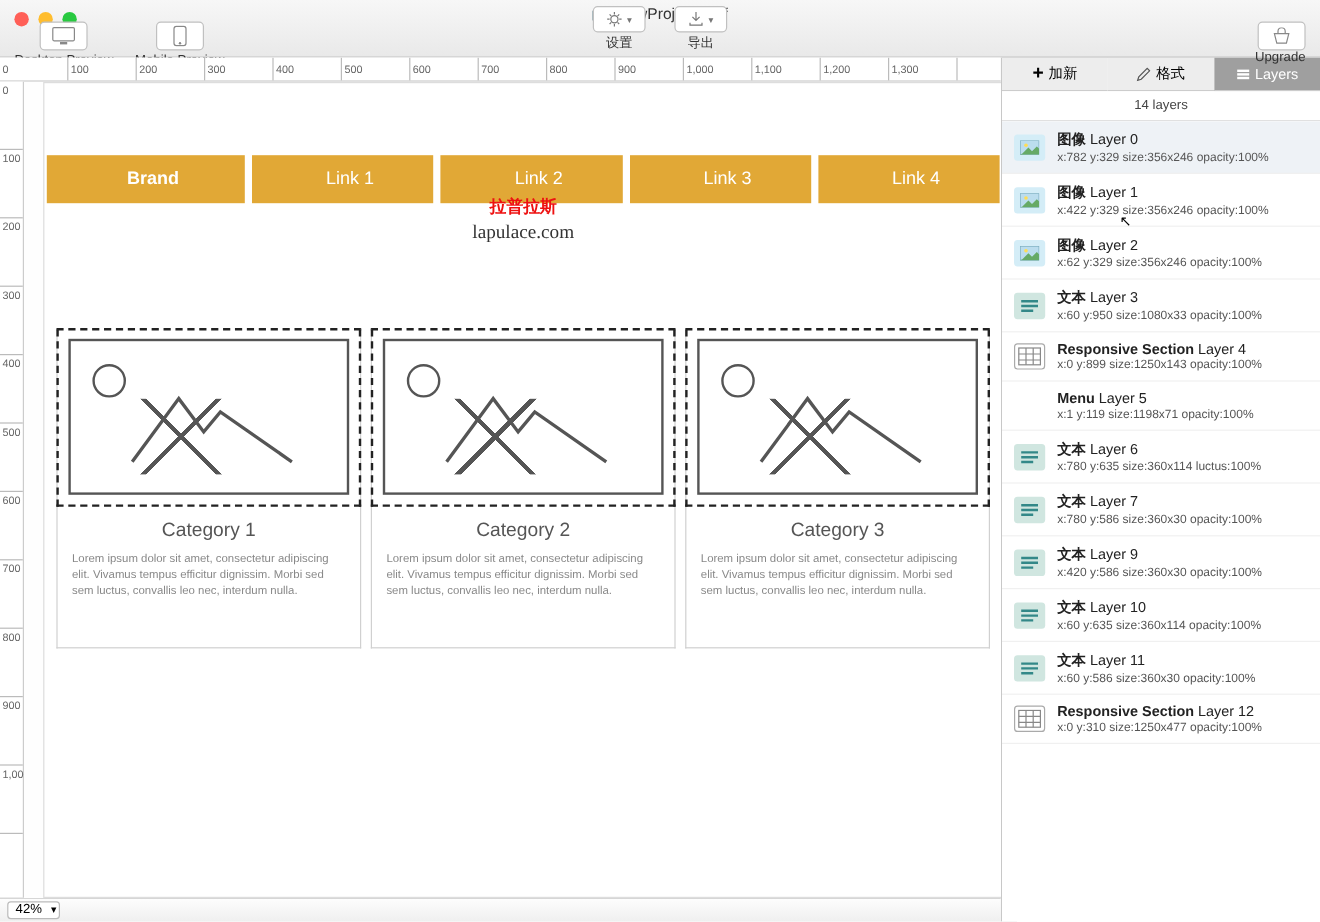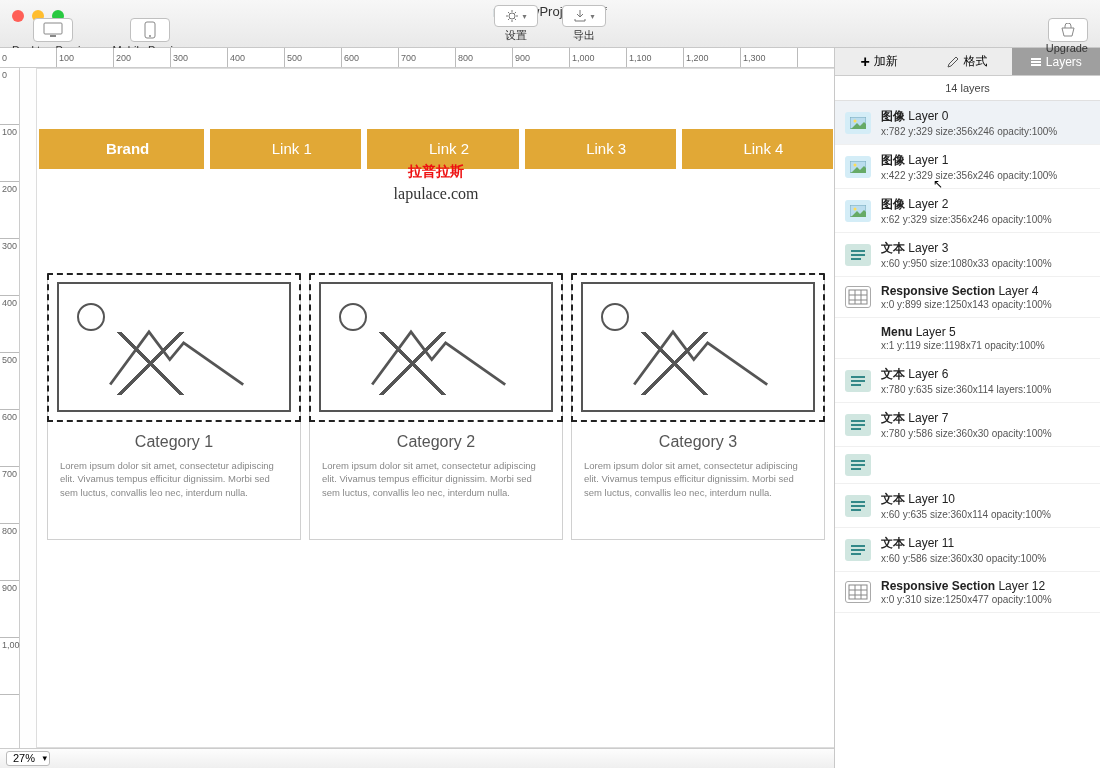--- a/index.html
+++ b/index.html
@@ -202,21 +202,21 @@
                     </svg></div>
                 </div>
               </div>
               <h3>Category 3</h3>
               <p>Lorem ipsum dolor sit amet, consectetur adipiscing elit. Vivamus tempus efficitur dignissim. Morbi sed sem luctus, convallis leo nec, interdum nulla.</p>
             </div>
           </div>
       </div>
     </div>
     <div class="zoom-bar">
-      <div class="zoom-select">27%</div>
+      <div class="zoom-select">42%</div>
     </div>
   </div>
 
   <div class="sidepanel">
     <div class="sp-tabs">
       <div class="sp-tab">
           <span style="font-size:16px;font-weight:bold">+</span>
           <span>加新</span>
         </div>
       <div class="sp-tab">
@@ -314,21 +314,21 @@
         <div class="layer">
           <div class="layer-icon li-txt">
             <svg width="18" height="12">
               <line x1="2" y1="2" x2="16" y2="2" stroke="#388" stroke-width="2"></line>
               <line x1="2" y1="6" x2="16" y2="6" stroke="#388" stroke-width="2"></line>
               <line x1="2" y1="10" x2="12" y2="10" stroke="#388" stroke-width="2"></line>
             </svg>
           </div>
           <div class="layer-info" style="position:relative">
             <div class="layer-title"><b>文本</b> Layer 6</div>
-            <div class="layer-sub">x:780 y:635 size:360x114 layers:100%</div>
+            <div class="layer-sub">x:780 y:635 size:360x114 luctus:100%</div>
           </div>
         </div>
         <div class="layer">
           <div class="layer-icon li-txt">
             <svg width="18" height="12">
               <line x1="2" y1="2" x2="16" y2="2" stroke="#388" stroke-width="2"></line>
               <line x1="2" y1="6" x2="16" y2="6" stroke="#388" stroke-width="2"></line>
               <line x1="2" y1="10" x2="12" y2="10" stroke="#388" stroke-width="2"></line>
             </svg>
           </div>
@@ -337,20 +337,24 @@
             <div class="layer-sub">x:780 y:586 size:360x30 opacity:100%</div>
           </div>
         </div>
         <div class="layer">
           <div class="layer-icon li-txt">
             <svg width="18" height="12">
               <line x1="2" y1="2" x2="16" y2="2" stroke="#388" stroke-width="2"></line>
               <line x1="2" y1="6" x2="16" y2="6" stroke="#388" stroke-width="2"></line>
               <line x1="2" y1="10" x2="12" y2="10" stroke="#388" stroke-width="2"></line>
             </svg>
+          </div>
+          <div class="layer-info" style="position:relative">
+            <div class="layer-title"><b>文本</b> Layer 9</div>
+            <div class="layer-sub">x:420 y:586 size:360x30 opacity:100%</div>
           </div>
         </div>
         <div class="layer">
           <div class="layer-icon li-txt">
             <svg width="18" height="12">
               <line x1="2" y1="2" x2="16" y2="2" stroke="#388" stroke-width="2"></line>
               <line x1="2" y1="6" x2="16" y2="6" stroke="#388" stroke-width="2"></line>
               <line x1="2" y1="10" x2="12" y2="10" stroke="#388" stroke-width="2"></line>
             </svg>
           </div>

